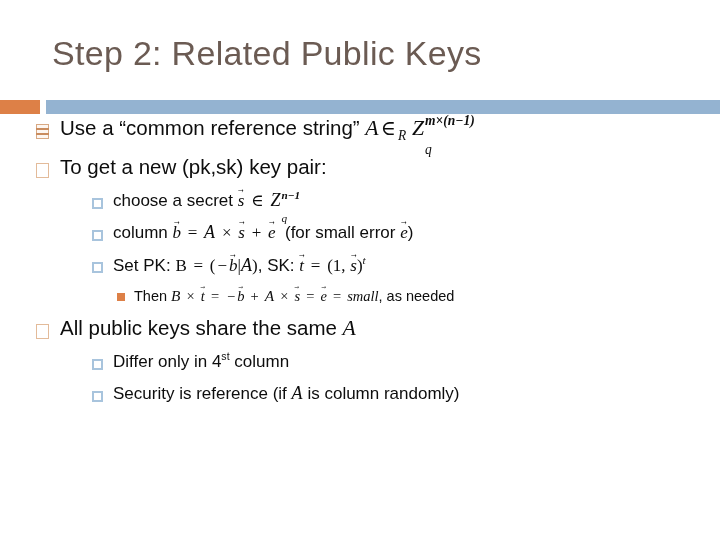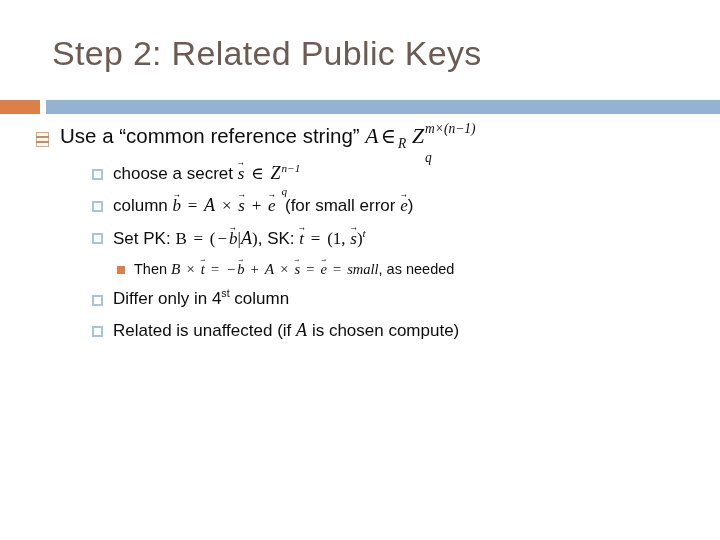--- a/index.html
+++ b/index.html
@@ -57,21 +57,21 @@
     top: 0;
     width: 674px;
     height: 14px;
     background: #94b3d1;
   }
 
   
   .body {
     position: absolute;
     left: 0;
-    top: 124px;
+    top: 116px;
     width: 644px;
   }
   .row {
     display: flex;
     align-items: flex-start;
     position: relative;
   }
   .bullet {
     flex: 0 0 auto;
     position: relative;
@@ -98,21 +98,21 @@
     left: -1px; right: -1px;
     height: 1.6px;
     background: #c98c5e;
   }
   .lvl1 .bullet.segmented::before { top: 3px; }
   .lvl1 .bullet.segmented::after  { top: 8px; }
   .lvl1 .bullet.plain { background: #ffffff; border-color: #e3bb9a; }
   .lvl1 .txt { font-size: 20.5px; font-weight: 400; }
 
   
-  .lvl2 { padding-left: 92px; margin-bottom: 8px; }
+  .lvl2 { padding-left: 92px; margin-bottom: 8px; align-items: center; }
   .lvl2 .bullet {
     width: 11px; height: 11px; margin-top: 6px; margin-right: 10px;
     background: #a8c4dd;
     box-sizing: border-box;
     border: 2.6px solid #a8c4dd;
   }
   .lvl2 .bullet::before {
     content: "";
     position: absolute;
     left: 0; top: 0; right: 0; bottom: 0;
@@ -179,20 +179,21 @@
     width: 0;
   }
   .subsup .s-up {
     position: absolute;
     left: 1px;
     bottom: 0.48em;
     font-size: 0.66em;
     white-space: nowrap;
     font-family: "Liberation Serif", "DejaVu Serif", serif;
     font-style: italic;
+    font-weight: bold;
   }
   .subsup .s-dn {
     position: absolute;
     left: 1px;
     top: 0.52em;
     font-size: 0.66em;
     white-space: nowrap;
     font-family: "Liberation Serif", "DejaVu Serif", serif;
     font-style: italic;
   }
@@ -224,20 +225,24 @@
 
     <div class="row lvl1">
       <span class="bullet segmented"></span>
       <span class="txt">
         <span>Use a “common reference string”</span>
         <span class="m">A</span><span class="op">∈</span><sub class="mi">R</sub>
         <span class="m">Z</span><span class="subsup"><span class="s-up">m×(n−1)</span><span class="s-dn">q</span></span><span class="spacer-sub"></span>
       </span>
     </div>
 
+    <div class="row lvl1 gap-top">
+      <span class="bullet plain"></span>
+      <span class="txt">To get a new (pk,sk) key pair:</span>
+    </div>
 
     <div class="row lvl2 gap-top">
       <span class="bullet"></span>
       <span class="txt">
         <span>choose a secret</span>
         <span class="vec">s</span>
         <span class="op">∈</span>
         <span class="m">Z</span><span class="subsup"><span class="s-up">n−1</span><span class="s-dn">q</span></span><span class="spacer-sub"></span>
       </span>
     </div>
@@ -284,29 +289,36 @@
         <span class="m">A</span>
         <span class="op">×</span>
         <span class="vec">s</span>
         <span class="op">=</span>
         <span class="vec">e</span>
         <span class="op">=</span>
         <span class="mit">small</span><span>, as needed</span>
       </span>
     </div>
 
+    <div class="row lvl1 gap-top">
+      <span class="bullet plain"></span>
+      <span class="txt">
+        <span>All public keys share the same</span>
+        <span class="m">A</span>
+      </span>
+    </div>
 
     <div class="row lvl2 gap-top">
       <span class="bullet"></span>
       <span class="txt"><span>Differ only in 4</span><span class="sup-ord">st</span><span> column</span></span>
     </div>
 
     <div class="row lvl2 gap-top">
       <span class="bullet"></span>
       <span class="txt">
-        <span>Related is unaffected (if</span>
+        <span>Security is reference (if</span>
         <span class="m">A</span>
-        <span>is chosen compute)</span>
+        <span>is column randomly)</span>
       </span>
     </div>
 
   </div>
 </div>
 
 </body></html>

